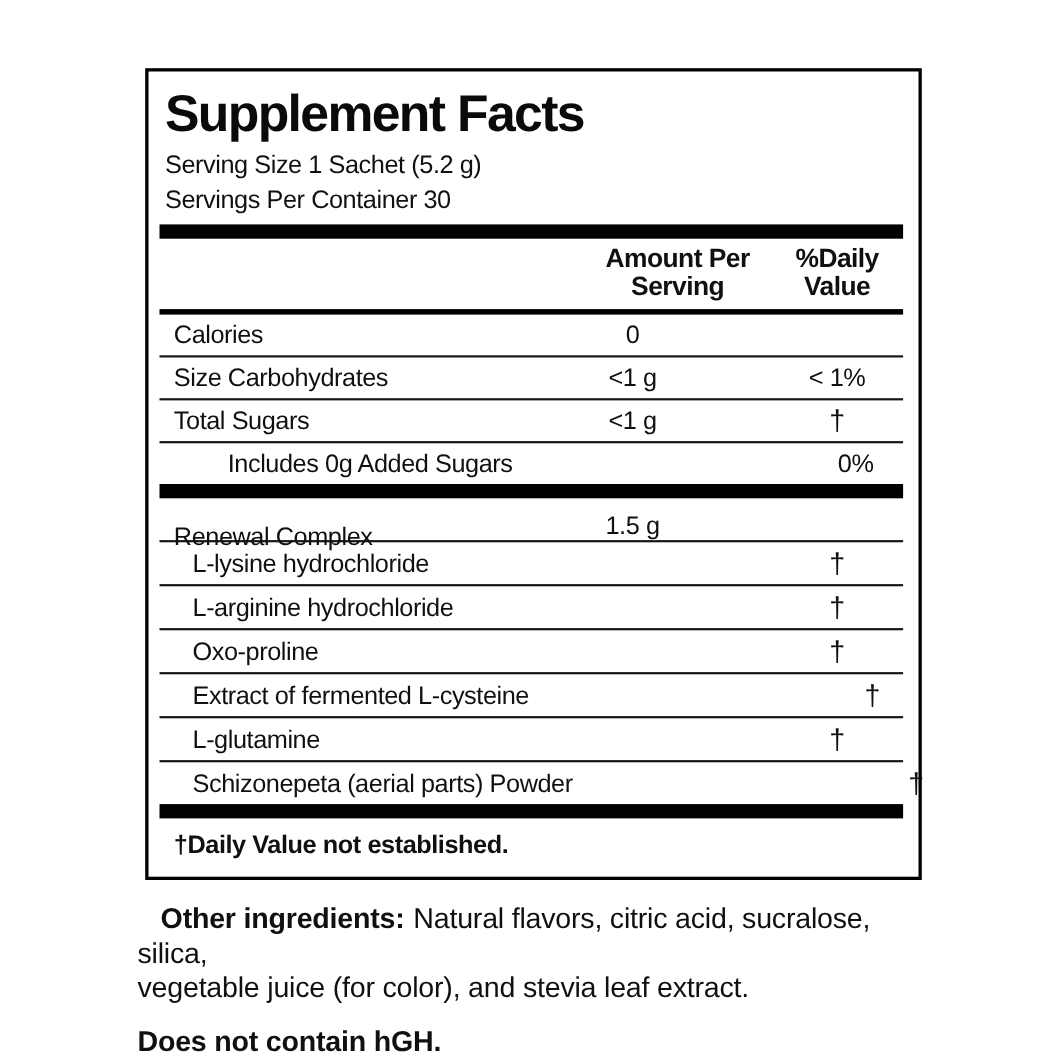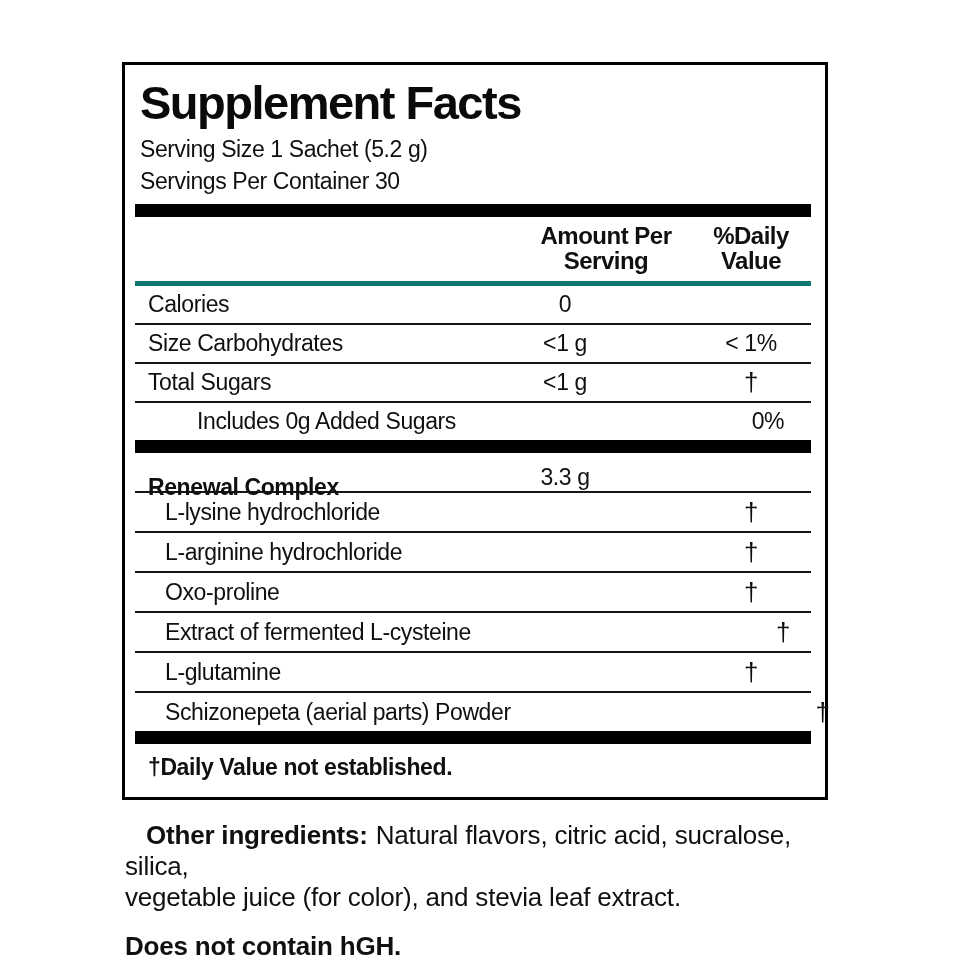--- a/index.html
+++ b/index.html
@@ -2,40 +2,40 @@
 <html><head>
 <meta charset="utf-8">
 <style>
   html,body{margin:0;padding:0;}
   body{
     width:960px;height:960px;background:#ffffff;position:relative;overflow:hidden;
     font-family:"Liberation Sans","DejaVu Sans",sans-serif;color:#101010;
     -webkit-font-smoothing:antialiased;
   }
   .panel{
-    position:absolute;left:122px;top:62px;width:700px;height:732px;
+    position:absolute;left:132px;top:62px;width:700px;height:732px;
     border:3px solid #000;background:#fff;box-sizing:content-box;
   }
   .inner{padding:0 14px 0 10px;}
   .title{
     margin:14px 0 0 15px;font-size:47px;line-height:48px;font-weight:bold;
     letter-spacing:-1.5px;color:#0a0a0a;
   }
   .serving-block{margin:6px 0 0 15px;}
   .serving-line{font-size:23px;line-height:32px;letter-spacing:-0.4px;}
   .bar{height:13px;background:#000;margin-top:7px;}
   .bar2{height:13px;background:#000;}
   .grid{display:grid;grid-template-columns:1fr 170px 120px;align-items:center;}
-  .hdr-block{padding:6px 0 8px 0;border-bottom:5px solid #0f766e;}
+  .hdr-block{padding:6px 0 8px 0;border-bottom:5px solid #000000;}
   .hdr{font-weight:bold;font-size:24px;line-height:25px;text-align:center;letter-spacing:-0.5px;}
   .row{height:37px;border-bottom:2px solid #161616;gap:41px;}
   .sec2 .row{height:38px;}
   .row.last{border-bottom:none;}
   .name{font-size:23px;letter-spacing:-0.4px;padding-left:13px;white-space:nowrap;}
-  .name.bold{font-weight:bold;margin-top:21px;}
+  .name.bold{font-weight:normal;margin-top:21px;}
   .name.indent1{padding-left:30px;}
   .name.indent2{padding-left:62px;}
   .amt{font-size:23px;text-align:center;letter-spacing:-0.4px;}
   .dv{font-size:23px;text-align:center;letter-spacing:-0.4px;}
   .dv.dagger{font-size:26px;}
   .footnote-row{height:46px;display:flex;align-items:center;padding-left:13px;
     font-size:23px;letter-spacing:-0.4px;font-weight:bold;}
   .below{position:absolute;left:125px;top:820px;width:706px;}
   .other{margin:0;font-size:26px;line-height:31px;letter-spacing:-0.2px;}
   .oi-label{font-weight:bold;padding-right:8px;margin-left:21px;}
@@ -88,21 +88,21 @@
         <div class="amt"></div>
         <div class="dv">0%</div>
       </div>
     </div>
 
     <div class="bar2"></div>
 
     <div class="sec2">
       <div class="grid row">
         <div class="name bold">Renewal Complex</div>
-        <div class="amt">3.3 g</div>
+        <div class="amt">1.5 g</div>
         <div class="dv"></div>
       </div>
       <div class="grid row">
         <div class="name indent1">L-lysine hydrochloride</div>
         <div class="amt"></div>
         <div class="dv dagger">†</div>
       </div>
       <div class="grid row">
         <div class="name indent1">L-arginine hydrochloride</div>
         <div class="amt"></div>

